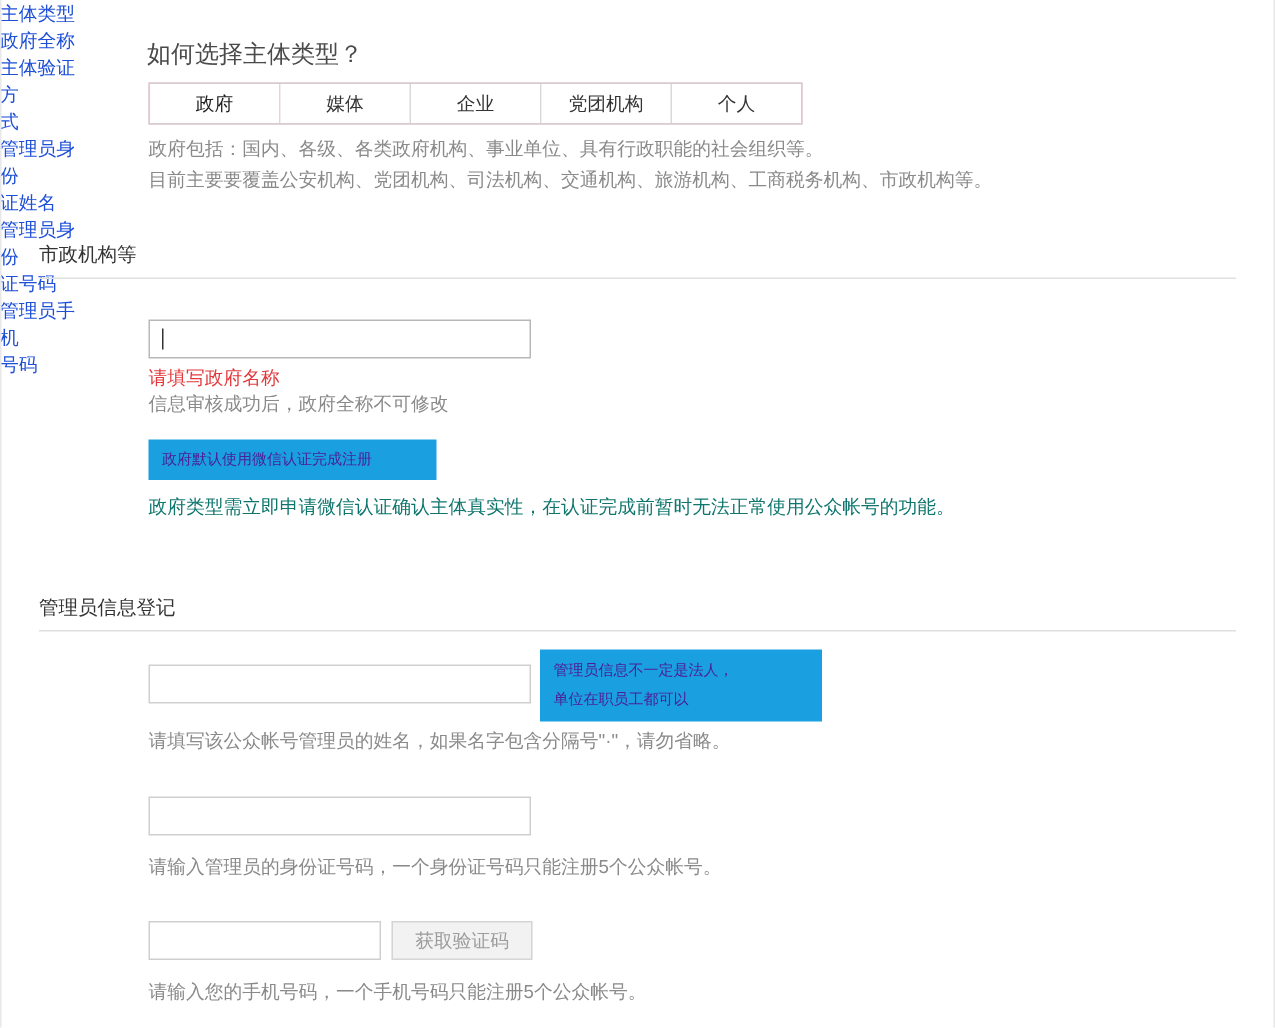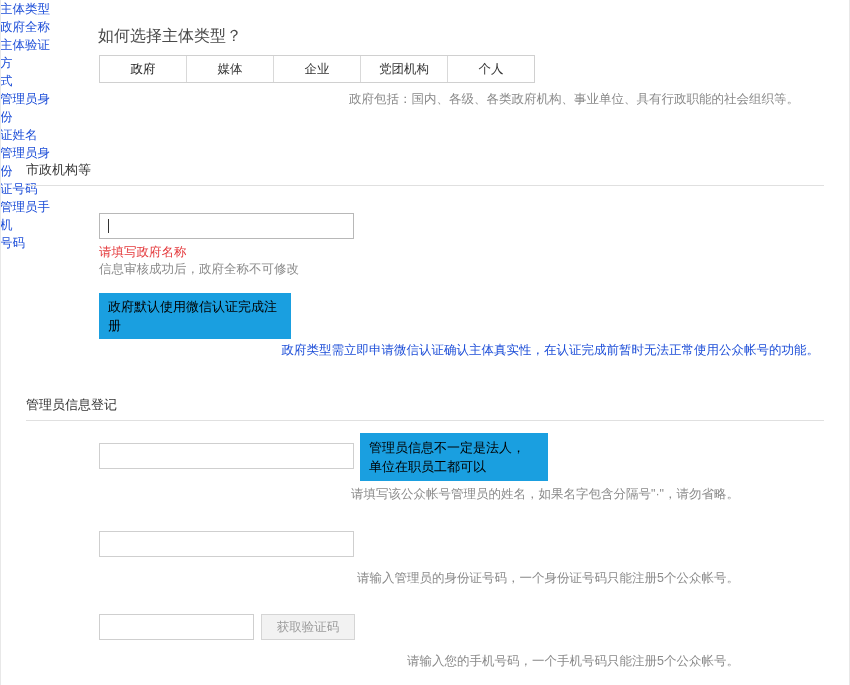--- a/index.html
+++ b/index.html
@@ -83,21 +83,20 @@
     background: #fff;
   }
   .type-tab:last-child { border-right: none; }
   .type-tab.active { color: #222; }
 
   .hint-gray {
     position: absolute;
     color: #8a8a8a;
     font-size: 12.5px;
     line-height: 20px;
-    text-align: right;
   }
   .hint-red {
     position: absolute;
     color: #e4393c;
     font-size: 12.5px;
   }
 
   .text-input {
     box-sizing: border-box;
     height: 26px;
@@ -109,22 +108,22 @@
     padding: 0 6px;
     outline: none;
   }
   .text-input.caret {
     border-color: #b8b8b8;
   }
 
   .tooltip {
     position: absolute;
     background: #1a9fe0;
-    color: #000000;
-    font-size: 13px;
+    color: #4c1d95;
+    font-size: 10px;
     line-height: 19px;
     padding: 5px 9px;
     box-sizing: border-box;
     white-space: pre-line;
   }
   .tooltip.one-line { padding: 4px 9px; }
 
   .btn-disabled {
     box-sizing: border-box;
     height: 26px;
@@ -156,38 +155,39 @@
 
   <div class="type-tabs" style="left:99px; top:55px;">
     <div class="type-tab active">政府</div>
     <div class="type-tab">媒体</div>
     <div class="type-tab">企业</div>
     <div class="type-tab">党团机构</div>
     <div class="type-tab">个人</div>
   </div>
 
   <div class="hint-gray" style="left:99px; top:89px; width:700px;">政府包括：国内、各级、各类政府机构、事业单位、具有行政职能的社会组织等。</div>
+  <div class="hint-gray" style="left:99px; top:110px; width:730px;">目前主要要覆盖公安机构、党团机构、司法机构、交通机构、旅游机构、工商税务机构、市政机构等。</div>
 
   <div class="section-title" style="left:26px; top:161px;">市政机构等</div>
   <div class="divider" style="left:26px; top:185px; width:798px;"></div>
 
   <div class="field-label" style="left:26px; top:219px;">政府全称</div>
 
   <input class="text-input caret" style="position: absolute; left: 99px; top: 213px; width: 255px;" placeholder="">
   <div class="caret-line" style="left:108px; top:219px;"></div>
 
   <div class="hint-red" style="left:99px; top:244px;text-align:center;">请填写政府名称</div>
   <div class="hint-gray" style="left:99px; top:259px;">信息审核成功后，政府全称不可修改</div>
 
   <div class="tooltip one-line" style="left:99px; top:293px; width:192px;">政府默认使用微信认证完成注册</div>
 
   <div class="field-label" style="left:26px; top:327px;">主体验证方</div>
   <div class="field-label" style="left:26px; top:345px;">式</div>
 
-  <div class="hint-gray" style="left:99px; top:340px; width:720px; color:#1d4ed8;">政府类型需立即申请微信认证确认主体真实性，在认证完成前暂时无法正常使用公众帐号的功能。</div>
+  <div class="hint-gray" style="left:99px; top:328px; width:720px; color:#0f766e;">政府类型需立即申请微信认证确认主体真实性，在认证完成前暂时无法正常使用公众帐号的功能。</div>
 
   <div class="section-title" style="left:26px; top:396px;">管理员信息登记</div>
   <div class="divider" style="left:26px; top:420px; width:798px;"></div>
 
   <div class="tooltip" style="left:360px; top:433px; width:188px;">管理员信息不一定是法人，
 单位在职员工都可以</div>
 
   <div class="field-label" style="left:26px; top:454px;">管理员身份</div>
   <div class="field-label" style="left:26px; top:472px;">证姓名</div>
 

